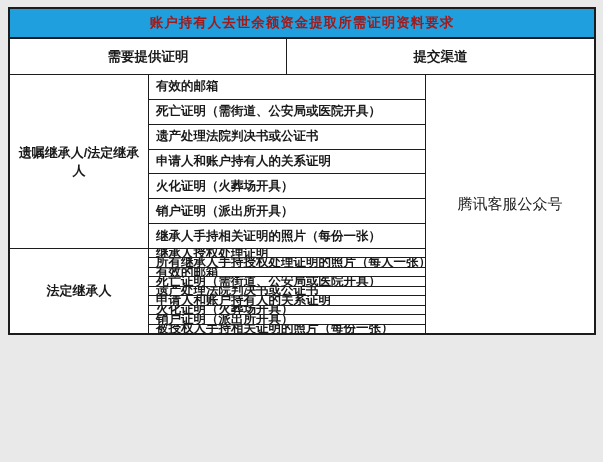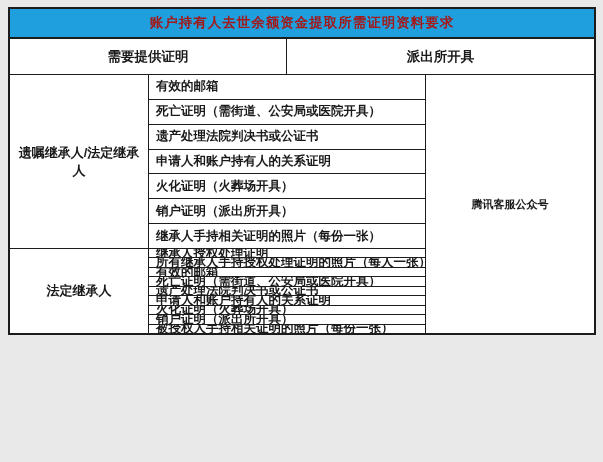--- a/index.html
+++ b/index.html
@@ -69,33 +69,33 @@
     display:flex;align-items:center;
     padding-left:7px;
     font-size:12.5px;font-weight:600;
     border-bottom:1px solid var(--border);
     white-space:nowrap;overflow:hidden;
   }
   .group-a .row:last-child,
   .group-b .row:last-child{border-bottom:none;}
   .channel-col{
     display:flex;align-items:center;justify-content:center;
-    font-size:11px;font-weight:700;
+    font-size:15px;font-weight:400;
   }
 </style>
 </head>
 <body>
 
 <div class="table-frame">
 
   <div class="title-bar">账户持有人去世余额资金提取所需证明资料要求</div>
 
   <div class="header-row">
     <div class="hcell col-proof">需要提供证明</div>
-    <div class="hcell col-channel">派出所开具</div>
+    <div class="hcell col-channel">提交渠道</div>
   </div>
 
   <div class="body">
 
     <div class="body-col applicant-col col-applicant">
       <div class="group-cell group-a">遗嘱继承人/法定继承人</div>
       <div class="group-cell group-b">法定继承人</div>
     </div>
 
     <div class="body-col proof-col col-proof">

